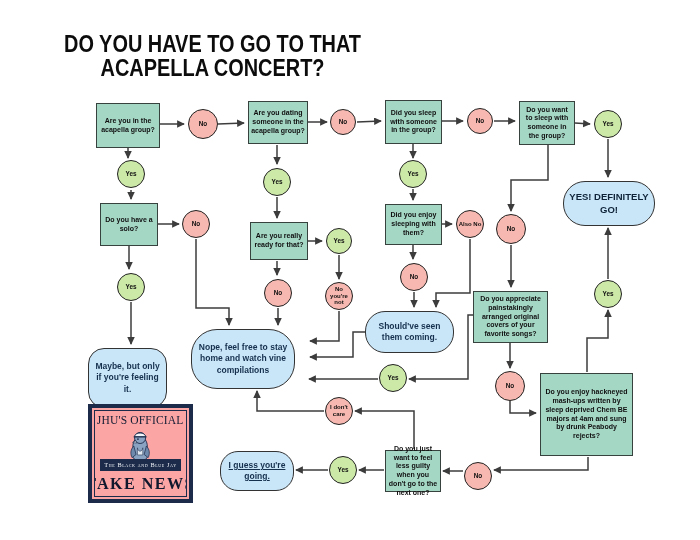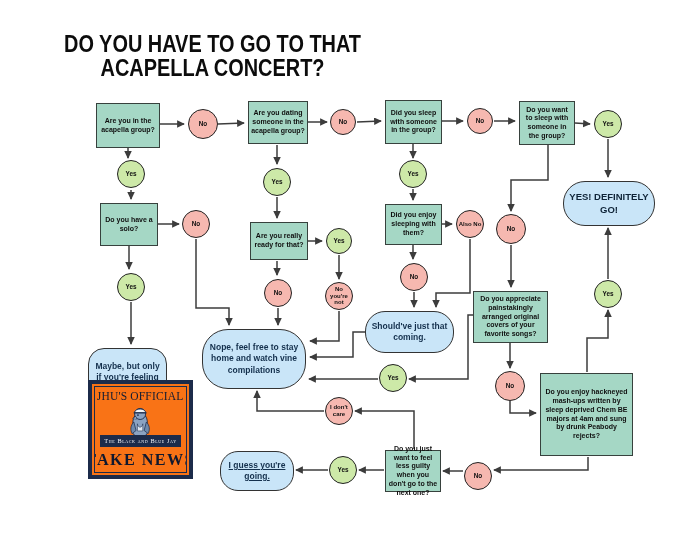--- a/index.html
+++ b/index.html
@@ -14,22 +14,22 @@
   .t{background:var(--outcome-fill,#c9e5f8);border:1.7px solid #333;font-size:8.5px;line-height:1.3;
      padding:4px;color:#14304d;}
   .c{border:1.6px solid #222;border-radius:50%;font-size:6.4px;line-height:1.12;padding:1px;}
   .no{background:var(--no-fill,#f6b8b0);}
   .yes{background:var(--yes-fill,#cde9a8);}
   .c.tiny{font-size:6px;}
   #title{position:absolute;left:30px;top:32px;width:360px;text-align:center;color:#0c0c0c;
          font-weight:900;font-size:24px;line-height:1.02;letter-spacing:0px;
          transform:scaleX(0.83);transform-origin:195px 0;}
   
-  #logo{position:absolute;left:88px;top:380px;width:105px;height:99px;box-sizing:border-box;
-        background:#f97316;border:4px solid var(--logo-navy,#1c2b4a);}
+  #logo{position:absolute;left:88px;top:404px;width:105px;height:99px;box-sizing:border-box;
+        background:#fca5a5;border:4px solid var(--logo-navy,#1c2b4a);}
   #logo .inner{position:absolute;inset:2px;border:1.2px solid var(--logo-navy,#1c2b4a);
         display:flex;flex-direction:column;align-items:center;justify-content:space-between;
         font-family:"Liberation Serif",serif;overflow:hidden;}
   #logo .hdr{font-size:12.5px;letter-spacing:0.2px;color:#121c33;white-space:nowrap;
         margin-top:2px;transform:scaleX(0.92);}
   #logo .mascot{height:34px;margin:-2px 0 -8px 0;}
   #logo .banner{background:var(--logo-navy,#1c2b4a);color:#f2f5fa;font-size:6.3px;
         font-variant:small-caps;letter-spacing:0.6px;padding:2.5px 4px;white-space:nowrap;z-index:2;}
   #logo .ftr{font-size:17px;font-weight:bold;letter-spacing:1.5px;color:#10182e;white-space:nowrap;
         margin-bottom:2px;transform:scaleX(0.95);}
@@ -99,22 +99,22 @@
   <div class="node q" style="left:385px;top:100px;width:57px;height:44px;">Did you sleep with someone in the group?</div>
   <div class="node q" style="left:519px;top:101px;width:56px;height:44px;">Do you want to sleep with someone in the group?</div>
   <div class="node q" style="left:100px;top:203px;width:58px;height:43px;">Do you have a solo?</div>
   <div class="node q" style="left:250px;top:222px;width:58px;height:38px;">Are you really ready for that?</div>
   <div class="node q" style="left:385px;top:204px;width:57px;height:41px;">Did you enjoy sleeping with them?</div>
   <div class="node q" style="left:473px;top:291px;width:75px;height:52px;">Do you appreciate painstakingly arranged original covers of your favorite songs?</div>
   <div class="node q" style="left:540px;top:373px;width:93px;height:83px;">Do you enjoy hackneyed mash-ups written by sleep deprived Chem BE majors at 4am and sung by drunk Peabody rejects?</div>
   <div class="node q" style="left:385px;top:450px;width:56px;height:42px;">Do you just want to feel less guilty when you don't go to the next one?</div>
 
   <div class="node t" style="left:88px;top:348px;width:79px;height:60px;border-radius:16px;">Maybe, but only if you're feeling it.</div>
-  <div class="node t" style="left:202px;top:329px;width:104px;height:60px;border-radius:26px;">Nope, feel free to stay home and watch vine compilations</div>
-  <div class="node t" style="left:365px;top:311px;width:89px;height:42px;border-radius:20px;">Should've just that coming.</div>
+  <div class="node t" style="left:191px;top:329px;width:104px;height:60px;border-radius:26px;">Nope, feel free to stay home and watch vine compilations</div>
+  <div class="node t" style="left:365px;top:311px;width:89px;height:42px;border-radius:20px;">Should've seen them coming.</div>
   <div class="node t" style="left:563px;top:181px;width:92px;height:45px;border-radius:22px;font-size:9.5px;color:#0f2438;">YES! DEFINITELY GO!</div>
   <div class="node t" style="left:220px;top:451px;width:74px;height:40px;border-radius:18px;text-decoration:underline;">I guess you're going.</div>
 
   <div class="node c no" style="left:188px;top:109px;width:30px;height:30px;">No</div>
   <div class="node c no" style="left:330px;top:109px;width:26px;height:26px;">No</div>
   <div class="node c no" style="left:467px;top:108px;width:26px;height:26px;">No</div>
   <div class="node c yes" style="left:594px;top:110px;width:28px;height:28px;">Yes</div>
   <div class="node c yes" style="left:117px;top:160px;width:28px;height:28px;">Yes</div>
   <div class="node c no" style="left:182px;top:210px;width:28px;height:28px;">No</div>
   <div class="node c yes" style="left:117px;top:273px;width:28px;height:28px;">Yes</div>

